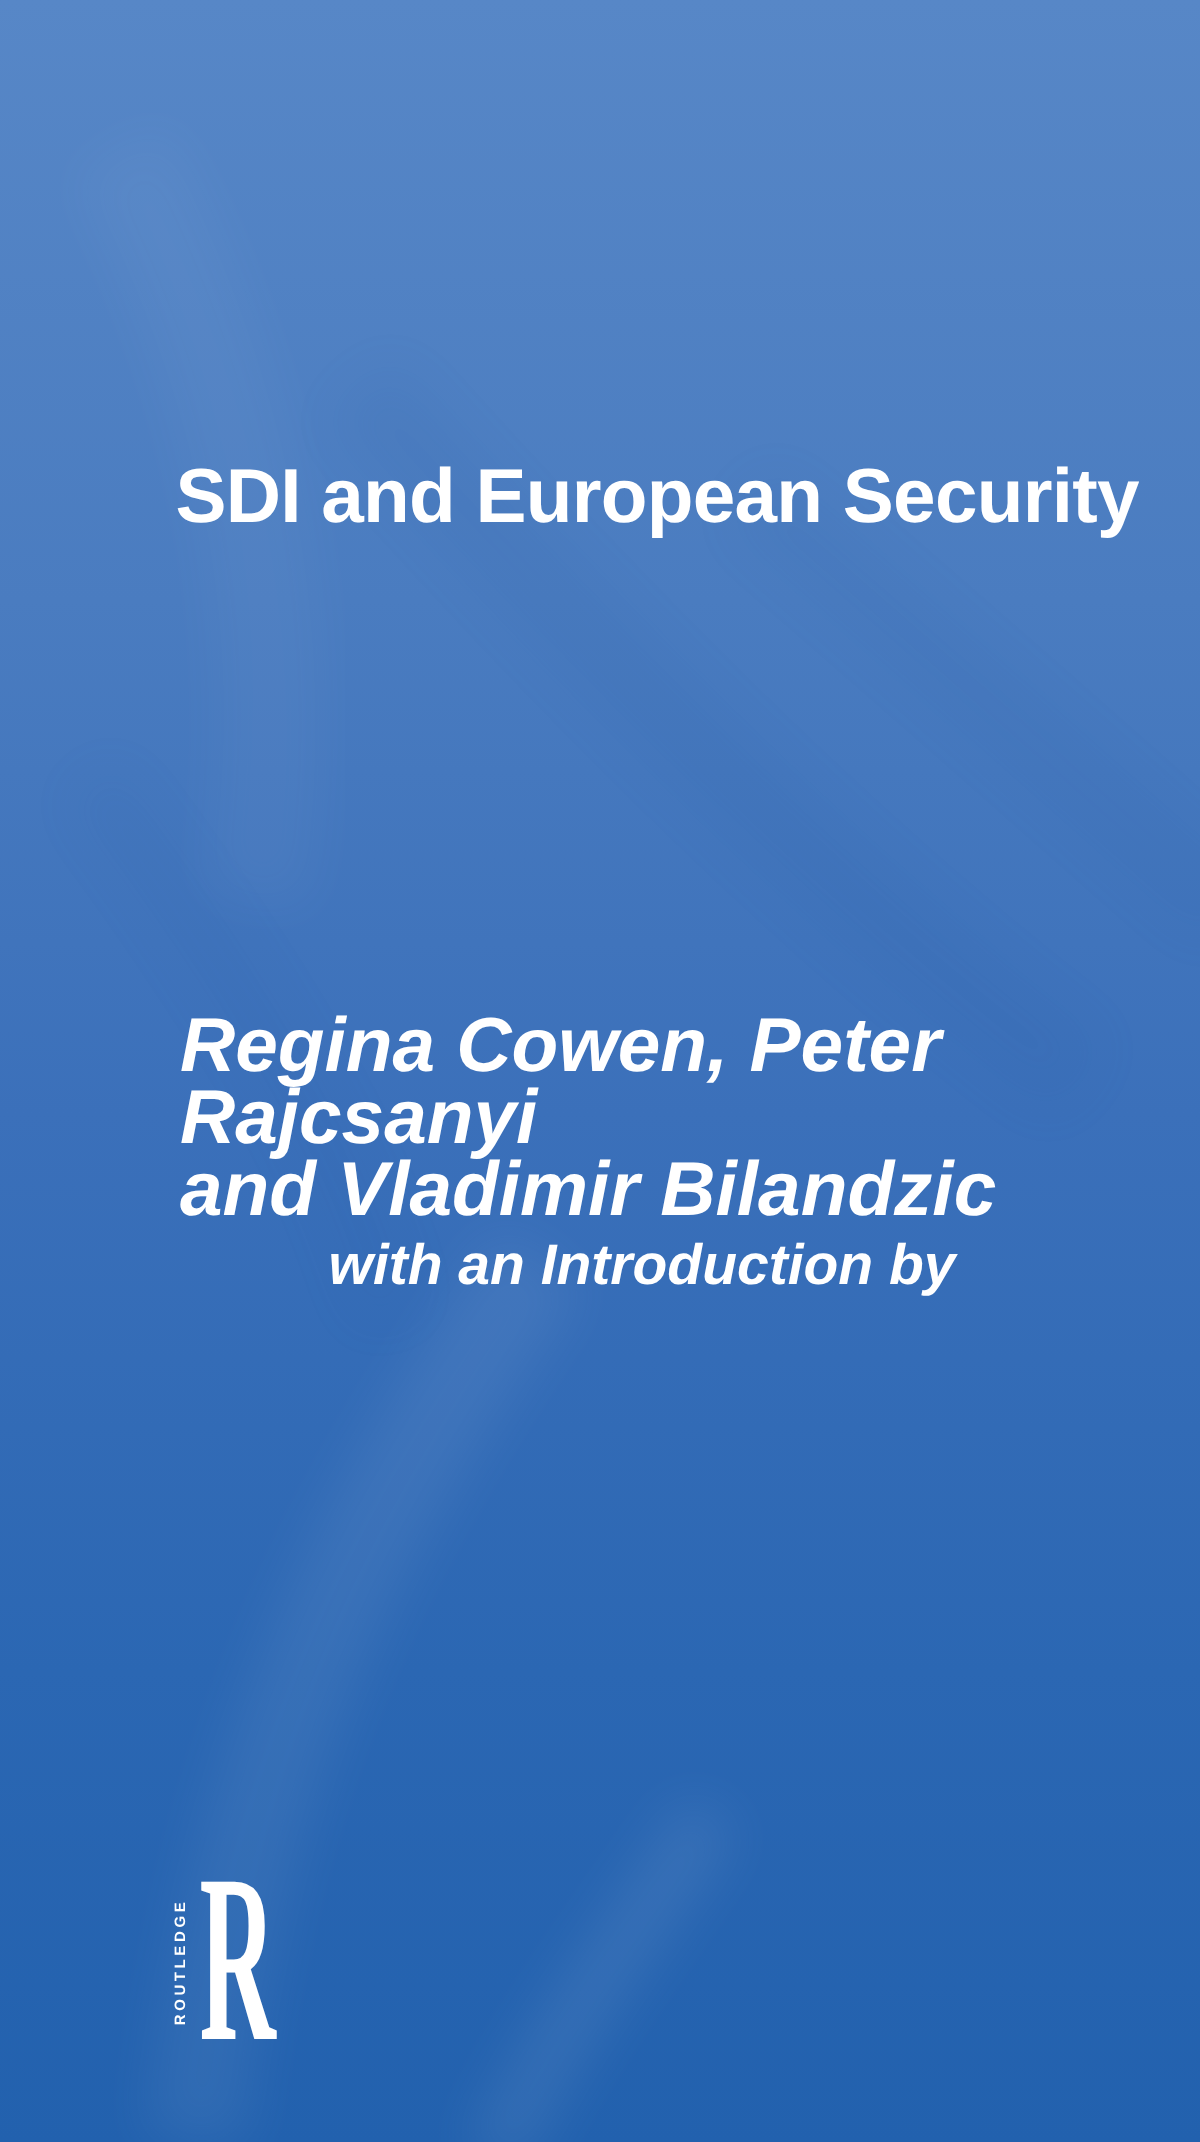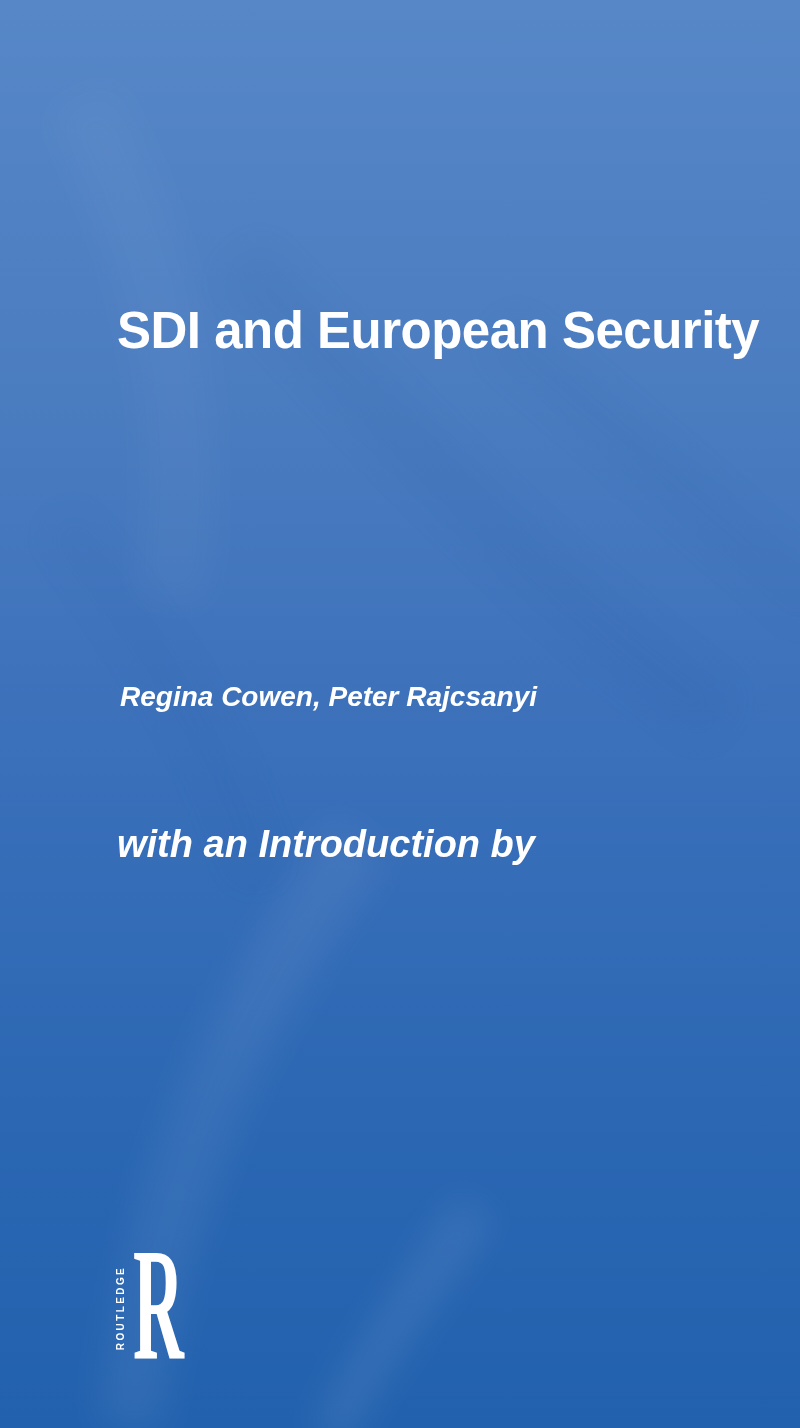--- a/index.html
+++ b/index.html
@@ -40,35 +40,36 @@
     letter-spacing: -0.5px;
     line-height: 1.1;
     white-space: nowrap;
   }
   .authors {
     position: absolute;
     left: 120px;
     top: 673px;
     width: 620px;
     color: #FFFFFF;
-    font-size: 28px;
+    font-size: 51px;
     font-weight: bold;
     font-style: italic;
     line-height: 48px;
   }
   .intro-credit {
     position: absolute;
     left: 117px;
     top: 819px;
     width: 520px;
     color: #FFFFFF;
     font-size: 38px;
     font-weight: bold;
     font-style: italic;
     line-height: 50px;
+    text-align: right;
   }
   .publisher-logo {
     position: absolute;
     left: 112px;
     top: 1248px;
     width: 80px;
     height: 116px;
   }
   .logo-wordmark {
     position: absolute;
@@ -118,20 +119,21 @@
 
     <path d="M 360 840 C 250 1000, 160 1150, 130 1428" fill="none" stroke="#ffffff" stroke-width="66" opacity="0.06" filter="url(#soft)"></path>
     <path d="M 475 1210 C 420 1290, 360 1370, 330 1440" fill="none" stroke="#ffffff" stroke-width="40" opacity="0.08" filter="url(#soft)"></path>
     <path d="M 80 100 C 160 250, 200 420, 170 600" fill="none" stroke="#ffffff" stroke-width="70" opacity="0.03" filter="url(#soft)"></path>
   </svg>
 
   <div class="book-title">SDI and European Security</div>
 
   <div class="authors">
     <div>Regina Cowen, Peter Rajcsanyi</div>
+    <div>and Vladimir Bilandzic</div>
   </div>
 
   <div class="intro-credit">
     <div>with an Introduction by</div>
   </div>
 
   <div class="publisher-logo">
     <div class="logo-wordmark">ROUTLEDGE</div>
     <div class="logo-r">R</div>
   </div>

